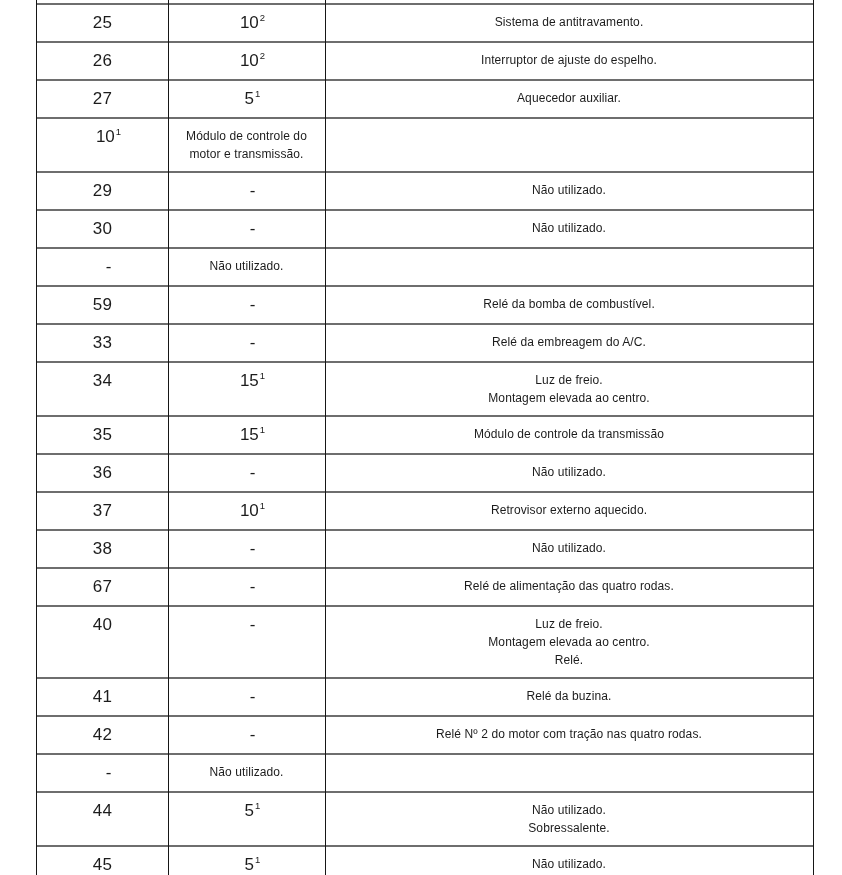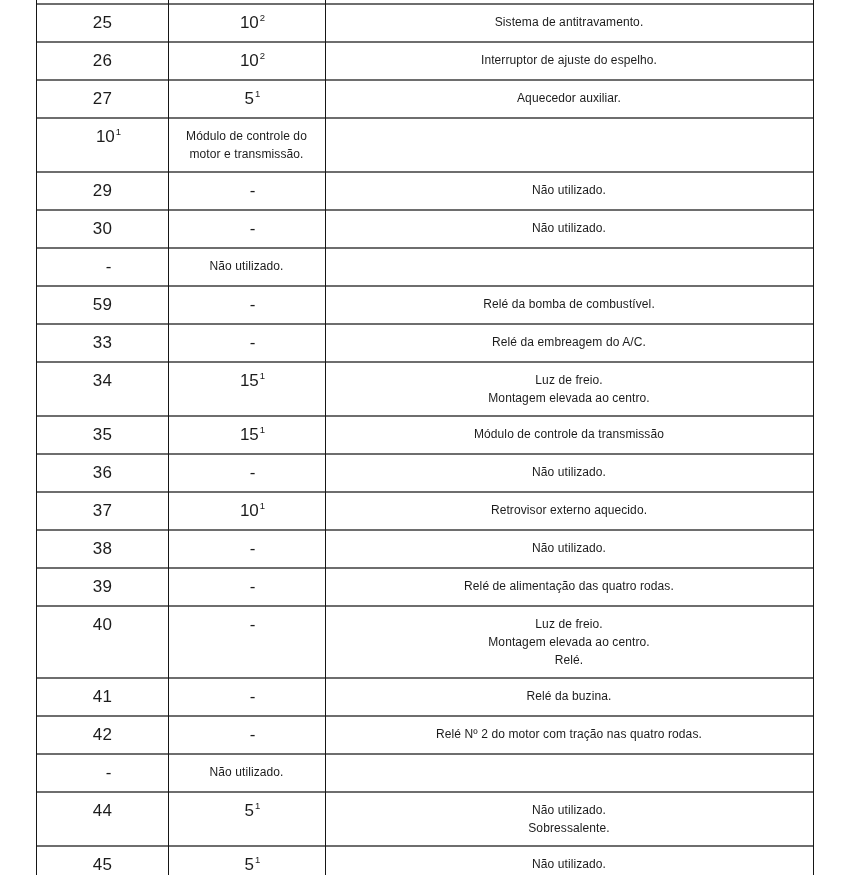--- a/index.html
+++ b/index.html
@@ -191,21 +191,21 @@
 
   <div class="row">
     <div class="cell num">38</div>
     <div class="cell amp"><span class="amp-val">-</span></div>
     <div class="cell desc">
             <div class="desc-line">Não utilizado.</div>
           </div>
   </div>
 
   <div class="row">
-    <div class="cell num">39</div>
+    <div class="cell num">67</div>
     <div class="cell amp"><span class="amp-val">-</span></div>
     <div class="cell desc">
             <div class="desc-line">Relé de alimentação das quatro rodas.</div>
           </div>
   </div>
 
   <div class="row">
     <div class="cell num">40</div>
     <div class="cell amp"><span class="amp-val">-</span></div>
     <div class="cell desc">

